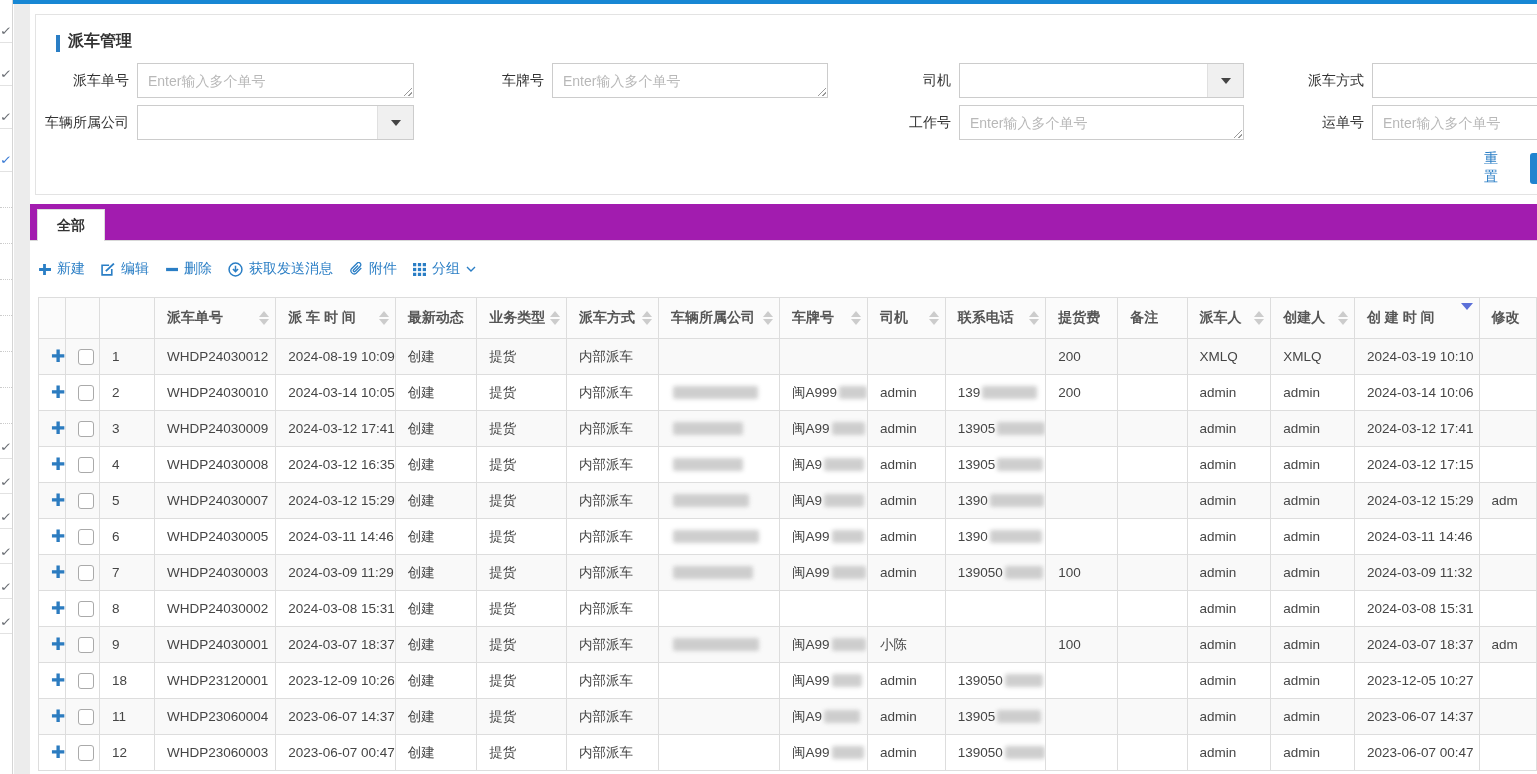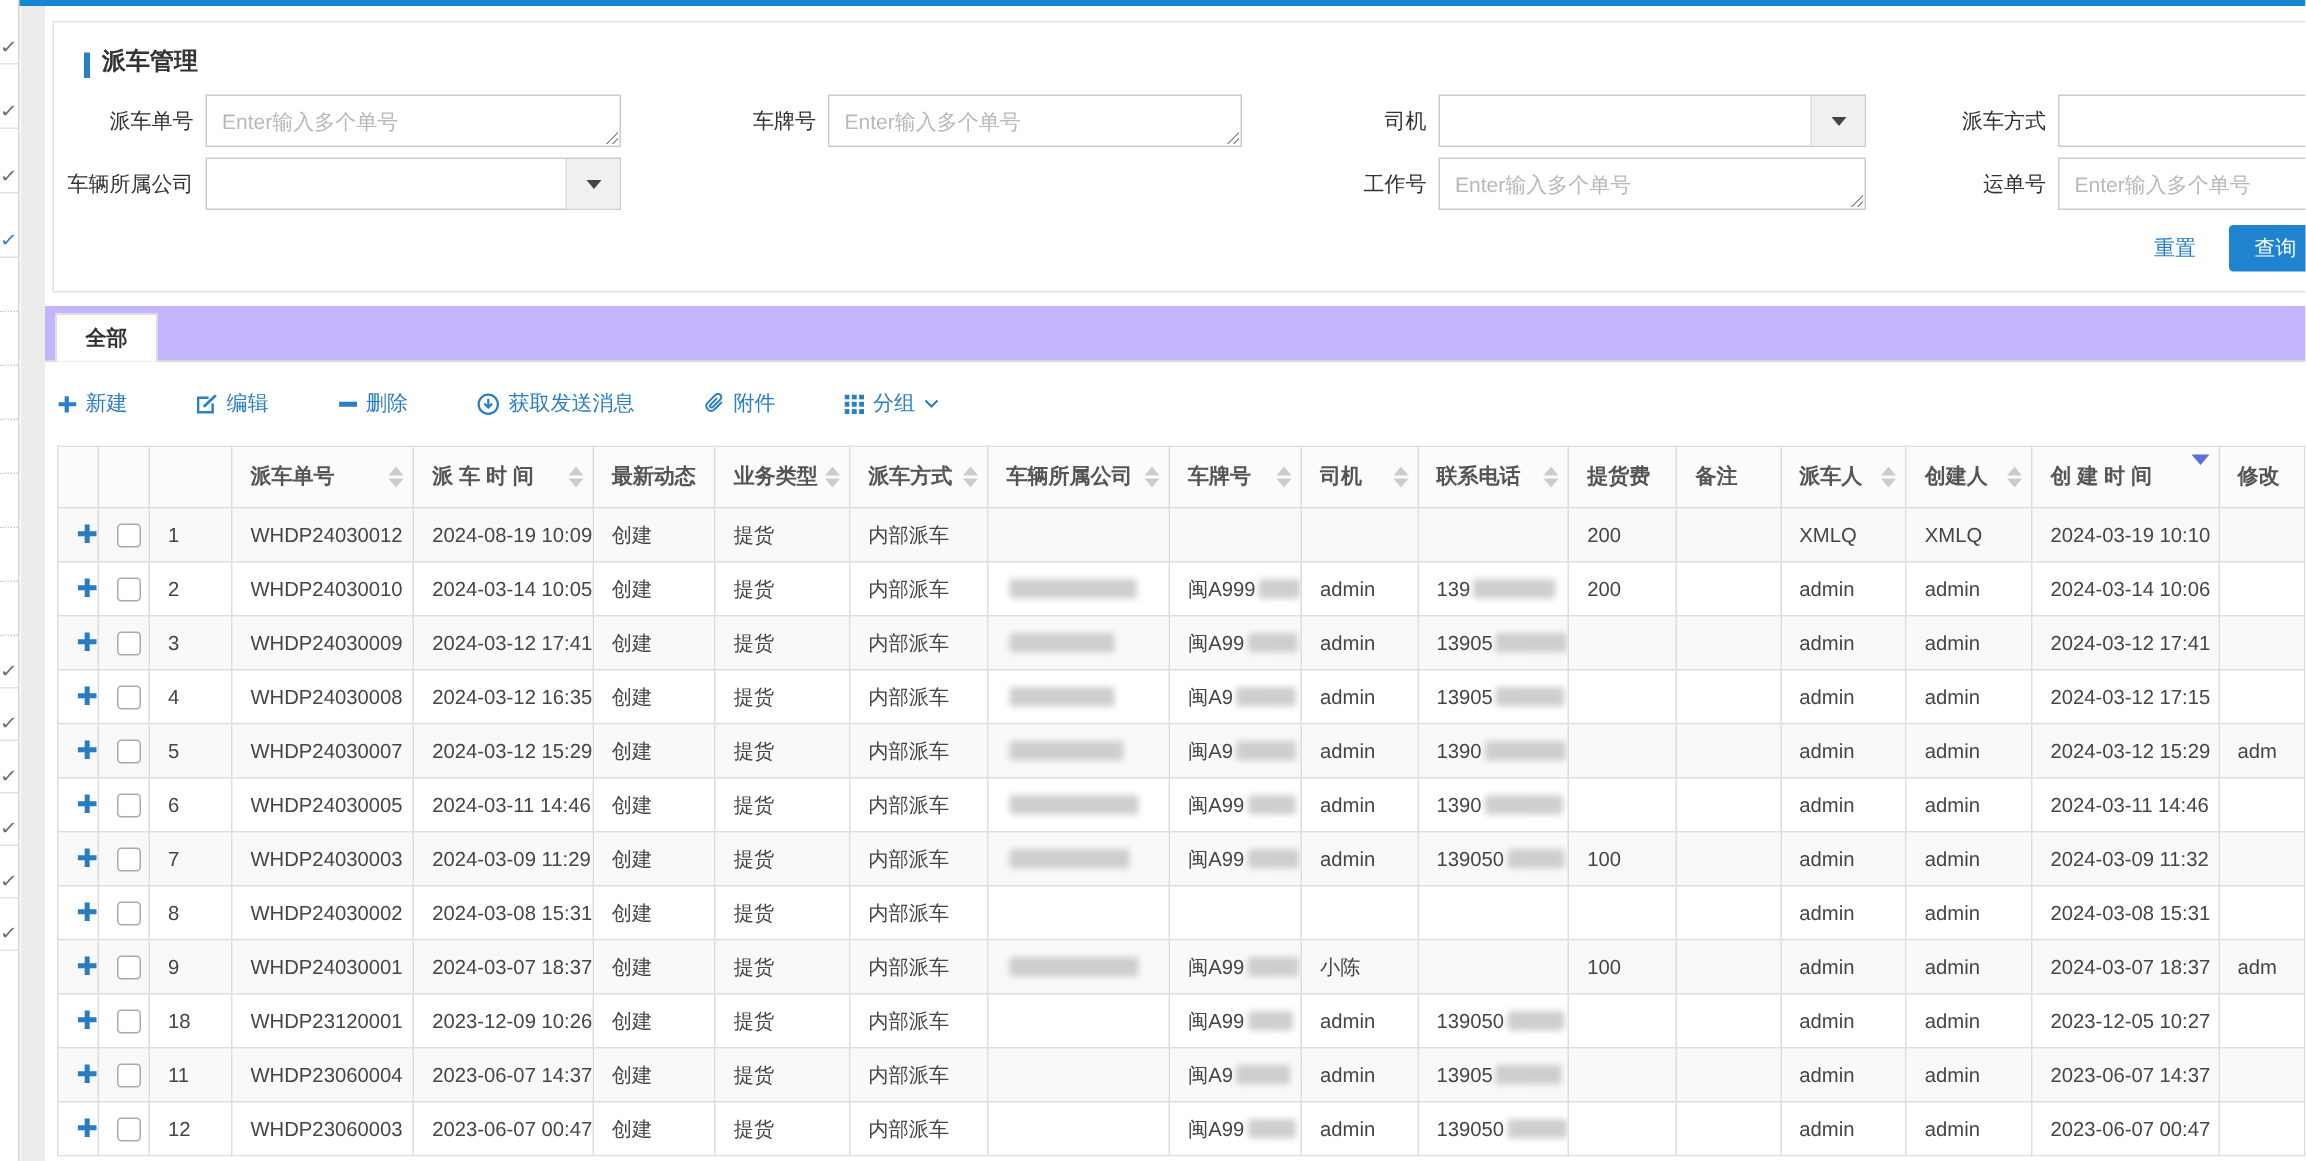--- a/index.html
+++ b/index.html
@@ -33,30 +33,30 @@
      background:repeating-linear-gradient(-45deg, transparent 0 2px, #9a9a9a 2px 3px);
      clip-path:polygon(100% 0, 100% 100%, 0 100%); }
   .sel-wrap { position:relative; height:35px; background:#fff; border:1px solid #ccc; }
   .sel-btn { position:absolute; right:0; top:0; width:36px; height:33px; background:#f0f0f0; border-left:1px solid #e0e0e0;
      display:flex; align-items:center; justify-content:center; cursor:pointer; }
   .caret-down { width:0; height:0; border-left:5px solid transparent; border-right:5px solid transparent; border-top:6px solid #444; }
   .plain-input { height:35px; border:1px solid #ccc; background:#fff; outline:none; padding:0 10px; font-size:14px; font-family:inherit; }
   .date-pair { display:flex; gap:1px; }
 
   #actions { position:absolute; top:135px; left:1400px; display:flex; align-items:center; gap:22px; }
-  #reset-link { color:#2a7ec5; cursor:pointer; }
+  #reset-link { color:#2a7ec5; cursor:pointer;margin-left:48px; }
   #query-btn { width:62px; height:31px; background:#2083cf; color:#fff; border:none; border-radius:3px; font-size:14px; cursor:pointer; font-family:inherit; }
 
   
-  #tabbar { left:30px; top:204px; width:1507px; height:37px; background:#c4b5fd; border-bottom:1px solid #d8d8d8; }
+  #tabbar { left:30px; top:204px; width:1507px; height:37px; background:#a21caf; border-bottom:1px solid #d8d8d8; }
   #tab-all { position:absolute; left:7px; top:5px; height:32px; padding:0 19px; background:#fff; border:1px solid #ddd; border-bottom:none;
      display:flex; align-items:center; font-weight:bold; color:#333; cursor:pointer; }
 
   
-  #toolbar { left:38px; top:241px; height:56px; display:flex; align-items:center; gap:46px; }
+  #toolbar { left:38px; top:241px; height:56px; display:flex; align-items:center; gap:16px; }
   .tbtn { display:flex; align-items:center; gap:6px; color:#2a7ec5; cursor:pointer; white-space:nowrap; }
   .tbtn svg { display:block; }
 
   
   #grid-wrap { left:38px; top:297px; width:1499px; overflow:hidden; }
   table { border-collapse:collapse; table-layout:fixed; }
   th, td { border-right:1px solid #ddd; border-bottom:1px solid #ddd; padding:0 0 0 12px; text-align:left;
      font-size:13.5px; overflow:hidden; white-space:nowrap; }
   thead th { height:41px; background:#fbfbfb; color:#555; font-weight:bold; border-top:1px solid #ddd; font-size:14px; }
   th:first-child, td:first-child { border-left:1px solid #ddd; }

